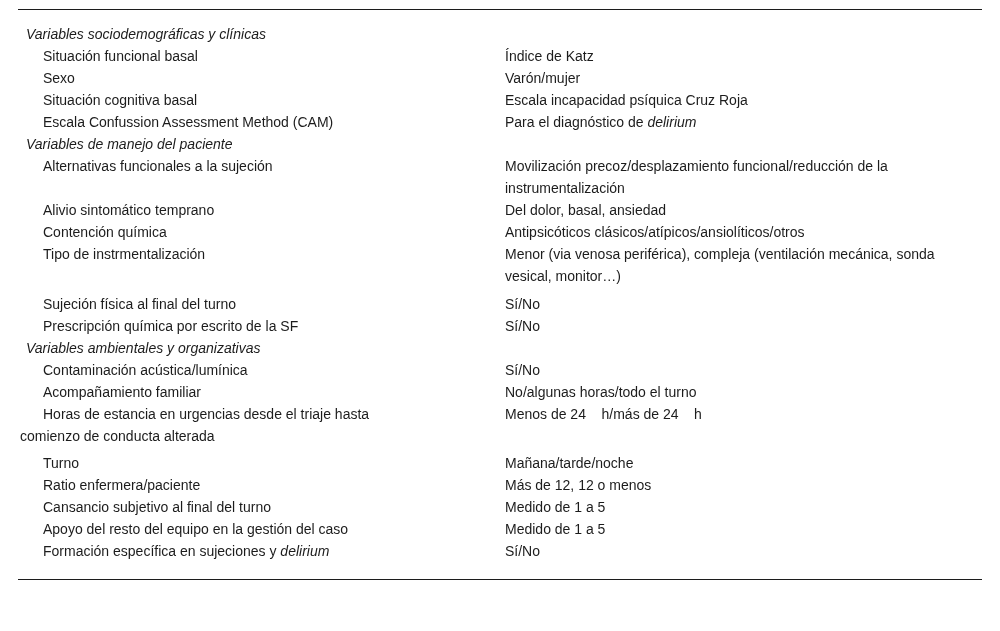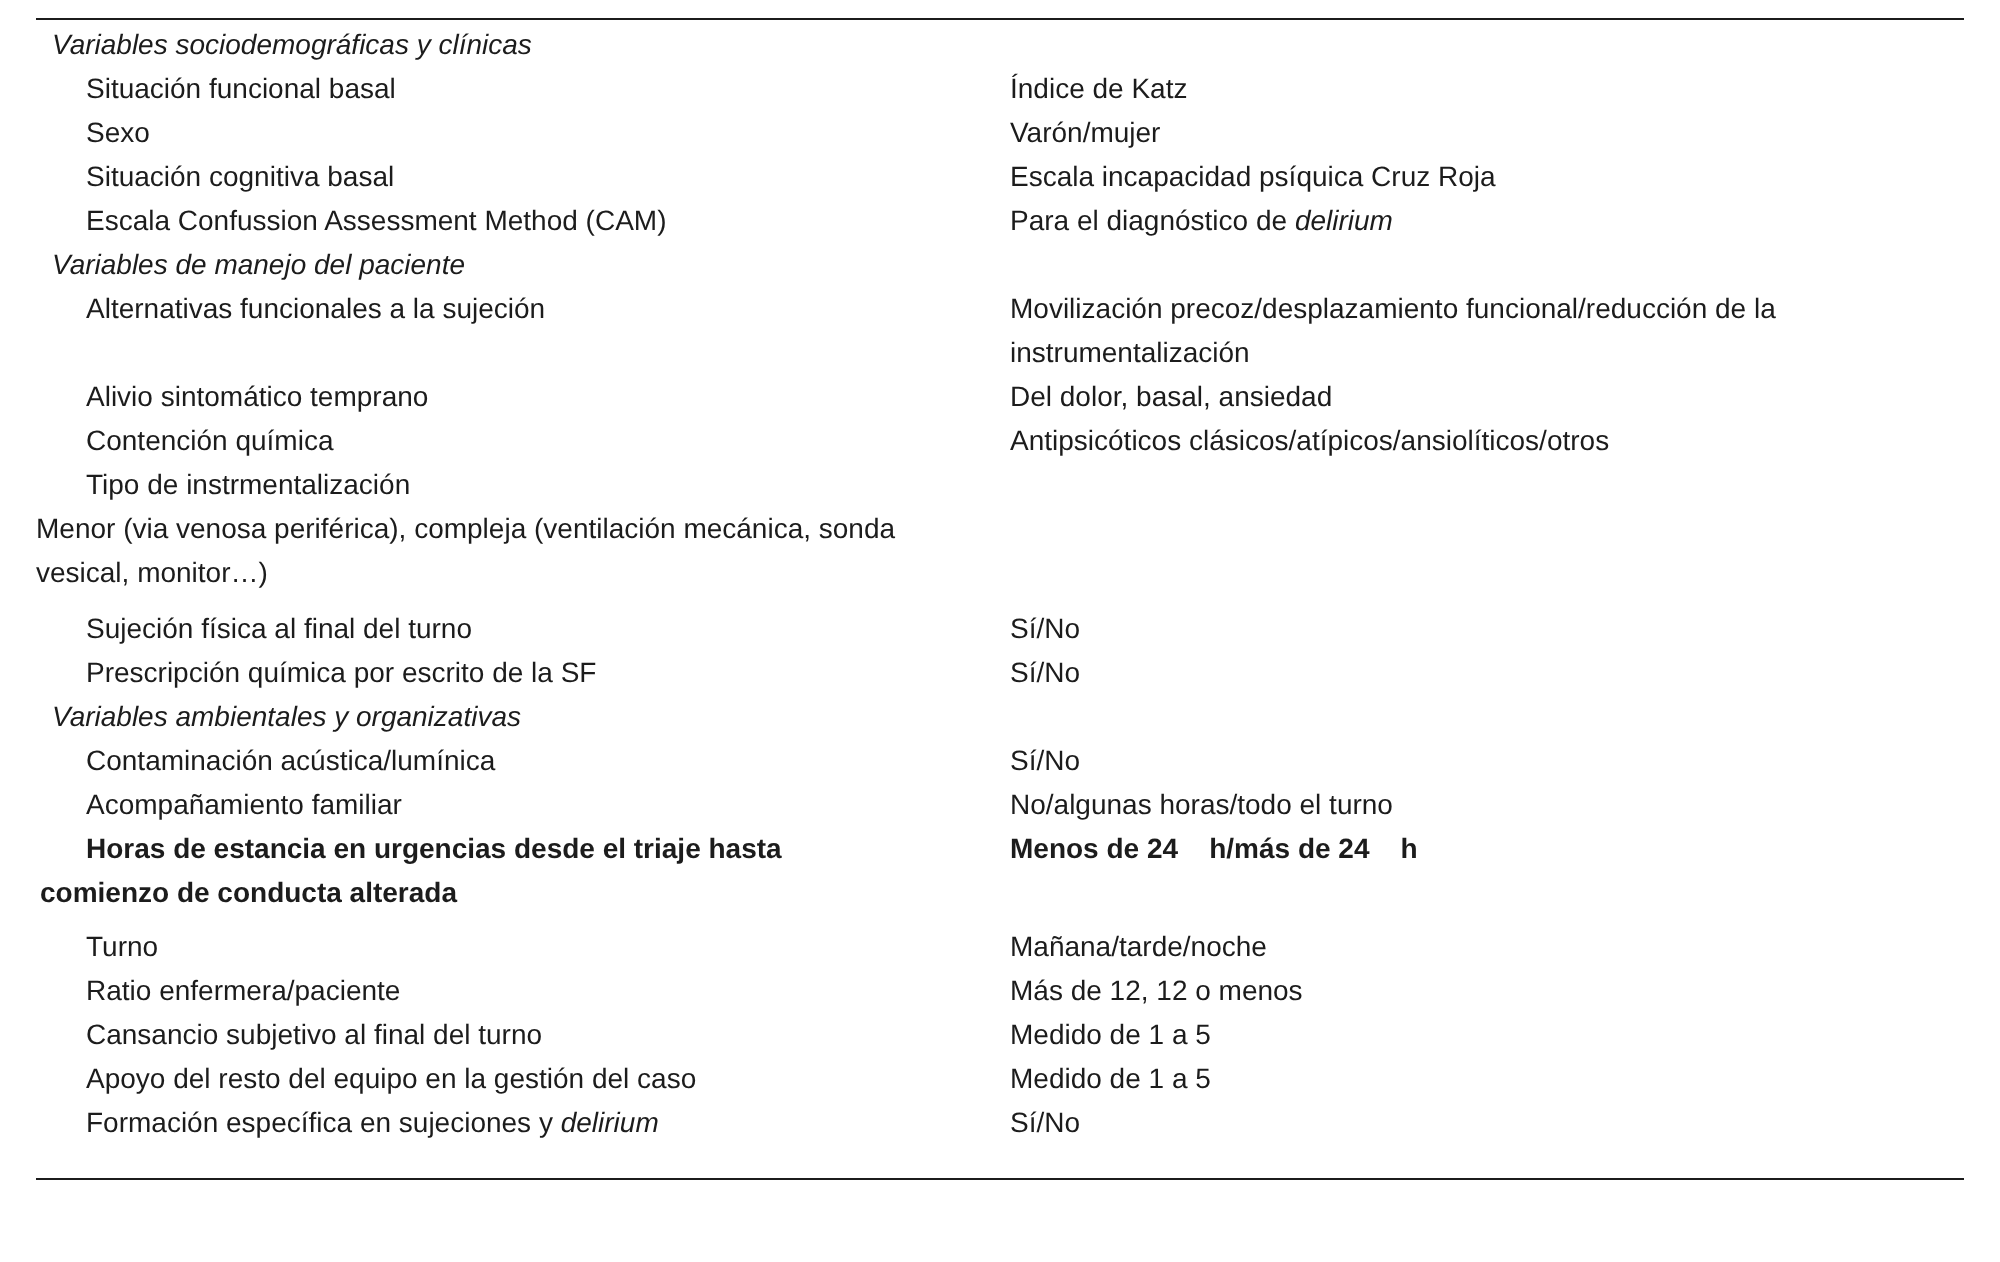--- a/index.html
+++ b/index.html
@@ -13,21 +13,21 @@
     color: #1c1c1c;
     overflow: hidden;
   }
   .vartable {
     position: absolute;
     left: 18px;
     top: 9px;
     width: 964px;
     border-top: 1.5px solid #1c1c1c;
     border-bottom: 1.5px solid #1c1c1c;
-    padding: 1px 0 17px 0;
+    padding: 13px 0 17px 0;
     box-sizing: border-box;
   }
   .sec {
     font-style: italic;
     padding-left: 8px;
     line-height: 22px;
   }
   .row { display: flex; align-items: flex-start; }
   .lbl {
     flex: none;
@@ -41,22 +41,22 @@
     padding-left: 2px;
     text-indent: 23px;
   }
   .val {
     flex: none;
     width: 435px;
     line-height: 22px;
   }
   .em { font-style: italic; }
   .mb7 { margin-bottom: 7px; }
-  .mb6 { margin-bottom: 6px; flex-direction: column; }
-  .mb5 { margin-bottom: 5px; font-weight: bold; }
+  .mb6 { margin-bottom: 6px; }
+  .mb5 { margin-bottom: 5px; }
 </style>
 </head>
 <body>
 
 <div class="page">
   <div class="vartable">
 
     <div class="sec">Variables sociodemográficas y clínicas</div>
 
     <div class="row">

